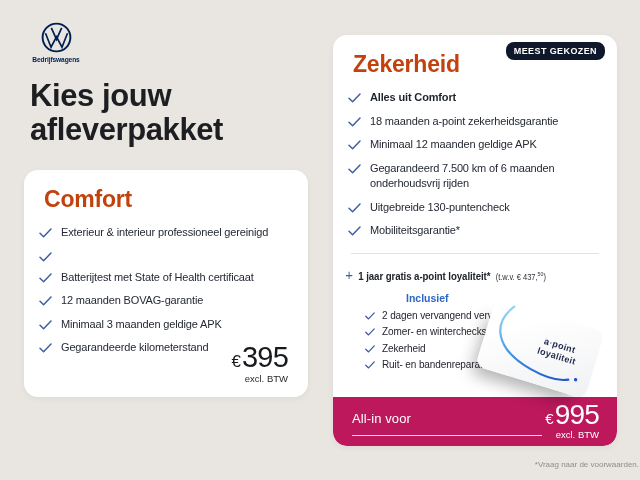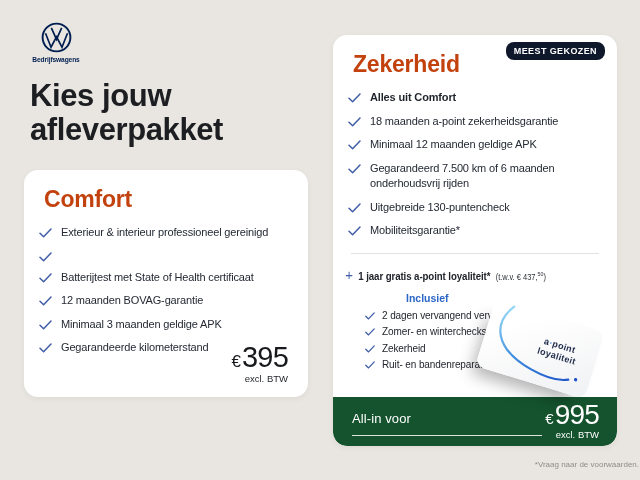--- a/index.html
+++ b/index.html
@@ -58,21 +58,21 @@
     transform:rotate(17deg);z-index:3;
     box-shadow:-8px 14px 16px -6px rgba(0,0,0,0.30);
   }
   .loyalty-card svg{position:absolute;left:0;top:0;}
   .loyalty-text{
     position:absolute;left:44px;top:21px;width:62px;text-align:center;
     font-size:9px;font-weight:700;color:#1d2a49;line-height:10.5px;letter-spacing:0.3px;
   }
   .loyalty-dot{color:#2f7de8;}
   
-  .zfooter{position:absolute;left:0;right:0;bottom:0;height:49px;background:#14532d;border-radius:0 0 14px 14px;color:#fff;z-index:2;}
+  .zfooter{position:absolute;left:0;right:0;bottom:0;height:49px;background:#be185d;border-radius:0 0 14px 14px;color:#fff;z-index:2;}
   .zf-label{position:absolute;left:19px;top:14px;font-size:13px;letter-spacing:0.1px;}
   .zf-rule{position:absolute;left:19px;bottom:10px;width:190px;height:1px;background:rgba(255,255,255,0.85);}
   .zf-price{position:absolute;right:18px;top:4px;text-align:right;}
   .zf-price .euro{font-size:15px;font-weight:500;}
   .zf-price .amount{font-size:28px;letter-spacing:-0.8px;line-height:28px;}
   .zf-suffix{font-size:9.5px;margin-top:0;}
   
   .footnote{position:absolute;right:1px;top:460px;font-size:8px;color:#8f8d88;}
 </style>
 </head>

